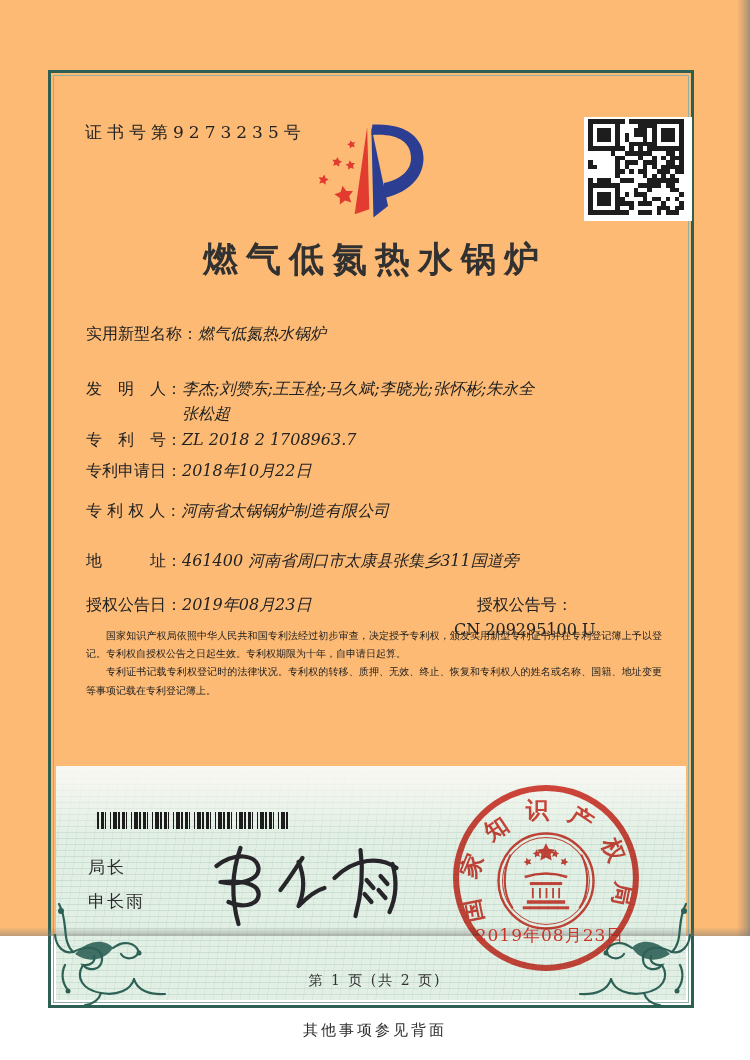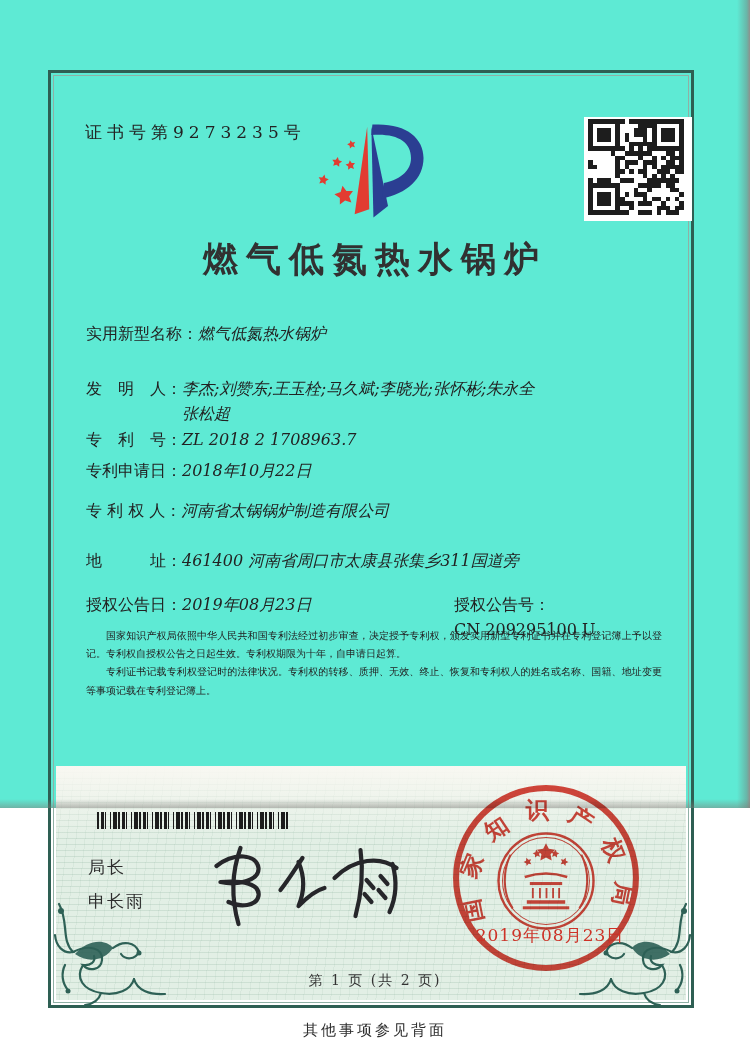--- a/index.html
+++ b/index.html
@@ -1,17 +1,17 @@
 <!DOCTYPE html>
 <html><head>
 <meta charset="utf-8">
 <style>
   html,body{margin:0;padding:0;width:750px;height:1060px;overflow:hidden;
     font-family:"DejaVu Serif","Liberation Serif",serif;}
-  .paper{position:relative;width:750px;height:808px;background:#5eead4;color:#272727;}
+  .paper{position:relative;width:750px;height:936px;background:#fdba74;color:#272727;}
   .edge-right{position:absolute;right:0;top:0;width:13px;height:100%;
     background:linear-gradient(90deg,rgba(0,0,0,0),rgba(118,118,114,.45) 75%,#90908c);}
   .edge-bottom{position:absolute;left:0;bottom:0;width:100%;height:9px;
     background:linear-gradient(180deg,rgba(0,0,0,0),rgba(125,125,120,.5));}
 
   
   .frame{position:absolute;left:48px;top:70px;width:646px;height:938px;
     border:3px solid #2e5f53;box-sizing:border-box;}
   .frame-inner{position:absolute;inset:2px;border:1px solid #8fb0a5;}
   
@@ -25,21 +25,21 @@
   .flourish.left{left:52px;top:901px;}
   .flourish.right{left:577px;top:901px;transform:scaleX(-1);}
 
   .cert-no{position:absolute;left:85px;top:121px;font-size:17px;letter-spacing:5px;color:#222;white-space:pre;}
   .qr{position:absolute;left:584px;top:117px;width:104px;height:100px;background:#fff;padding:2px;}
   .logo{position:absolute;left:315px;top:110px;width:120px;height:120px;}
   .title{position:absolute;left:0;top:236px;width:100%;text-align:center;
     font-size:35px;font-weight:600;letter-spacing:8px;color:#313131;white-space:pre;}
 
   .frow{position:absolute;left:86px;width:572px;display:flex;font-size:16px;line-height:1.55;color:#222;}
-  .flabel{white-space:pre;flex:0 0 auto;}
+  .flabel{white-space:pre;flex:0 0 auto;text-align:center;}
   .fvalue{white-space:pre-line;flex:1 1 auto;font-style:italic;}
   .pair2{position:absolute;left:368px;top:0;display:flex;white-space:pre;flex-direction:column;}
   .paras{position:absolute;left:86px;top:627px;width:576px;font-size:10px;line-height:1.82;
     text-align:justify;color:#222;}
   .paras p{margin:0;text-indent:2em;}
 
   .barcode{position:absolute;left:97px;top:812px;width:191px;height:17px;z-index:4;
     background:repeating-linear-gradient(90deg,
       #1c1c1c 0 2px,transparent 2px 4px,#1c1c1c 4px 7px,transparent 7px 8px,
       #1c1c1c 8px 9px,transparent 9px 13px,#1c1c1c 13px 14px,transparent 14px 16px,

